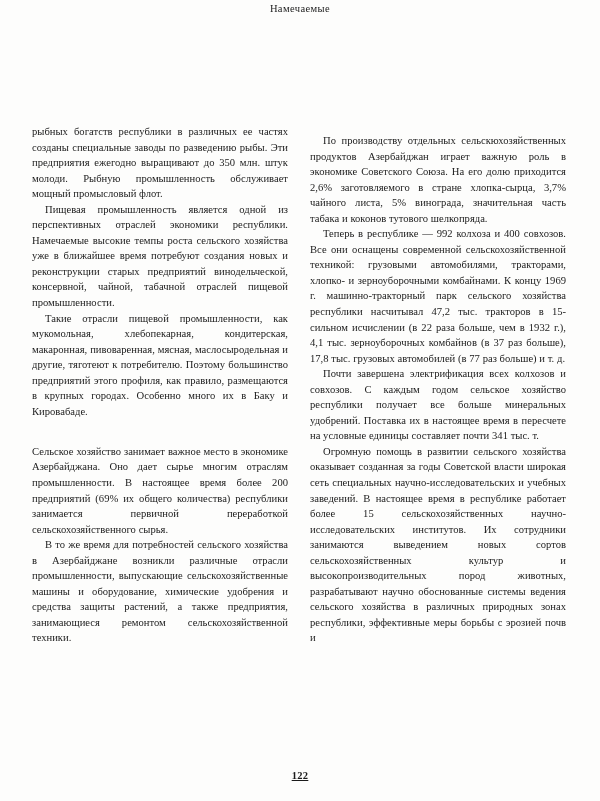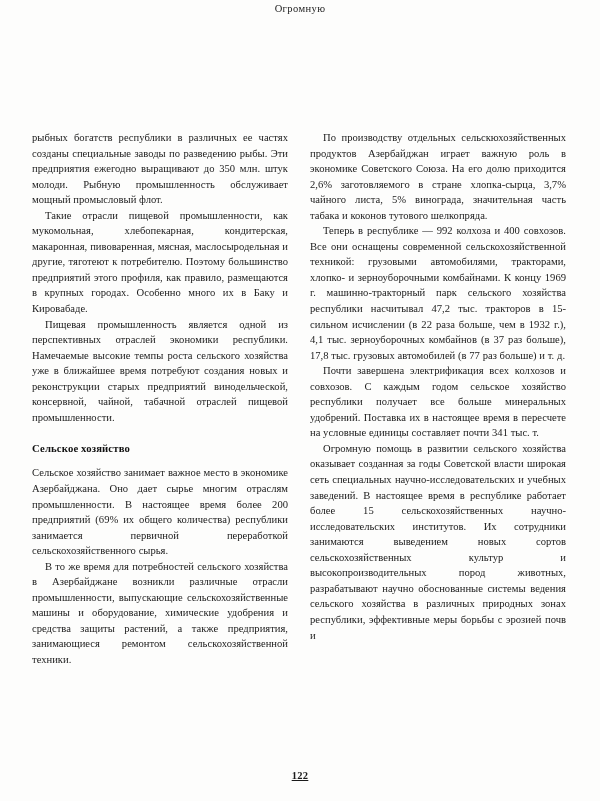--- a/index.html
+++ b/index.html
@@ -25,25 +25,26 @@
     top: 3px;
     left: 0;
     right: 0;
     text-align: center;
     font-size: 10.5px;
     letter-spacing: 0.4px;
     color: #1d1d1d;
   }
   .columns {
     position: absolute;
-    top: 130px;
+    top: 124px;
     left: 32px;
     width: 538px;
     display: flex;
     gap: 22px;
+    align-items: flex-end;
   }
   .col {
     width: 256px;
   }
   p.para {
     margin: 0;
     text-align: justify;
     text-justify: inter-word;
     font-size: 10.6px;
     line-height: 15.55px;
@@ -81,31 +82,30 @@
     color: #1a1a1a;
     letter-spacing: 0.3px;
     text-decoration: underline;
   }
 </style>
 </head>
 <body>
 
 <div class="page">
 
-  <div class="running-head">Огромную</div>
+  <div class="running-head">Намечаемые</div>
 
   <div class="columns">
 
     <div class="col">
       <p class="para no-indent">рыбных богатств республики в различных ее частях созданы специальные заводы по разведению рыбы. Эти предприятия ежегодно выращивают до 350 млн. штук молоди. Рыбную промышленность обслуживает мощный промысловый флот.</p>
+      <p class="para">Пищевая промышленность является одной из перспективных отраслей экономики республики. Намечаемые высокие темпы роста сельского хозяйства уже в ближайшее время потребуют создания новых и реконструкции старых предприятий винодельческой, консервной, чайной, табачной отраслей пищевой промышленности.</p>
       <p class="para">Такие отрасли пищевой промышленности, как мукомольная, хлебопекарная, кондитерская, макаронная, пивоваренная, мясная, маслосыродельная и другие, тяготеют к потребителю. Поэтому большинство предприятий этого профиля, как правило, размещаются в крупных городах. Особенно много их в Баку и Кировабаде.</p>
-      <p class="para">Пищевая промышленность является одной из перспективных отраслей экономики республики. Намечаемые высокие темпы роста сельского хозяйства уже в ближайшее время потребуют создания новых и реконструкции старых предприятий винодельческой, консервной, чайной, табачной отраслей пищевой промышленности.</p>
 
       <div class="gap-before-heading"></div>
-      <h2 class="section-heading">Сельское хозяйство</h2>
       <div class="gap-after-heading"></div>
 
       <p class="para no-indent">Сельское хозяйство занимает важное место в экономике Азербайджана. Оно дает сырье многим отраслям промышленности. В настоящее время более 200 предприятий (69% их общего количества) республики занимается первичной переработкой сельскохозяйственного сырья.</p>
       <p class="para">В то же время для потребностей сельского хозяйства в Азербайджане возникли различные отрасли промышленности, выпускающие сельскохозяйственные машины и оборудование, химические удобрения и средства защиты растений, а также предприятия, занимающиеся ремонтом сельскохозяйственной техники.</p>
     </div>
 
     <div class="col">
       <p class="para">По производству отдельных сельскюхозяйственных продуктов Азербайджан играет важную роль в экономике Советского Союза. На его долю приходится 2,6% заготовляемого в стране хлопка-сырца, 3,7% чайного листа, 5% винограда, значительная часть табака и коконов тутового шелкопряда.</p>
       <p class="para">Теперь в республике — 992 колхоза и 400 совхозов. Все они оснащены современной сельскохозяйственной техникой: грузовыми автомобилями, тракторами, хлопко- и зерноуборочными комбайнами. К концу 1969 г. машинно-тракторный парк сельского хозяйства республики насчитывал 47,2 тыс. тракторов в 15-сильном исчислении (в 22 раза больше, чем в 1932 г.), 4,1 тыс. зерноуборочных комбайнов (в 37 раз больше), 17,8 тыс. грузовых автомобилей (в 77 раз больше) и т. д.</p>
       <p class="para">Почти завершена электрификация всех колхозов и совхозов. С каждым годом сельское хозяйство республики получает все больше минеральных удобрений. Поставка их в настоящее время в пересчете на условные единицы составляет почти 341 тыс. т.</p>

